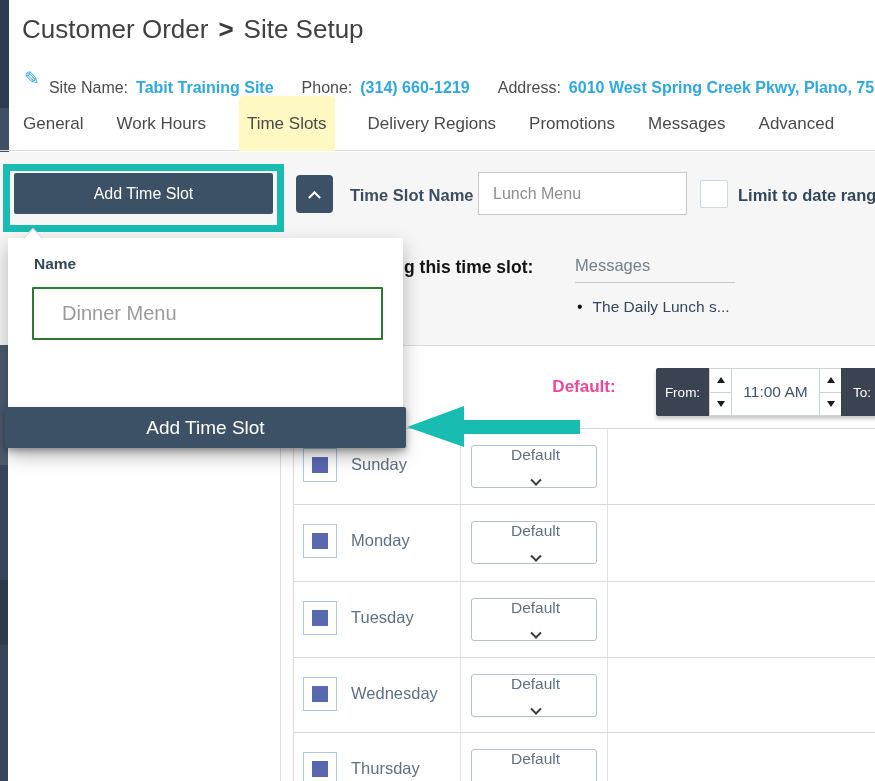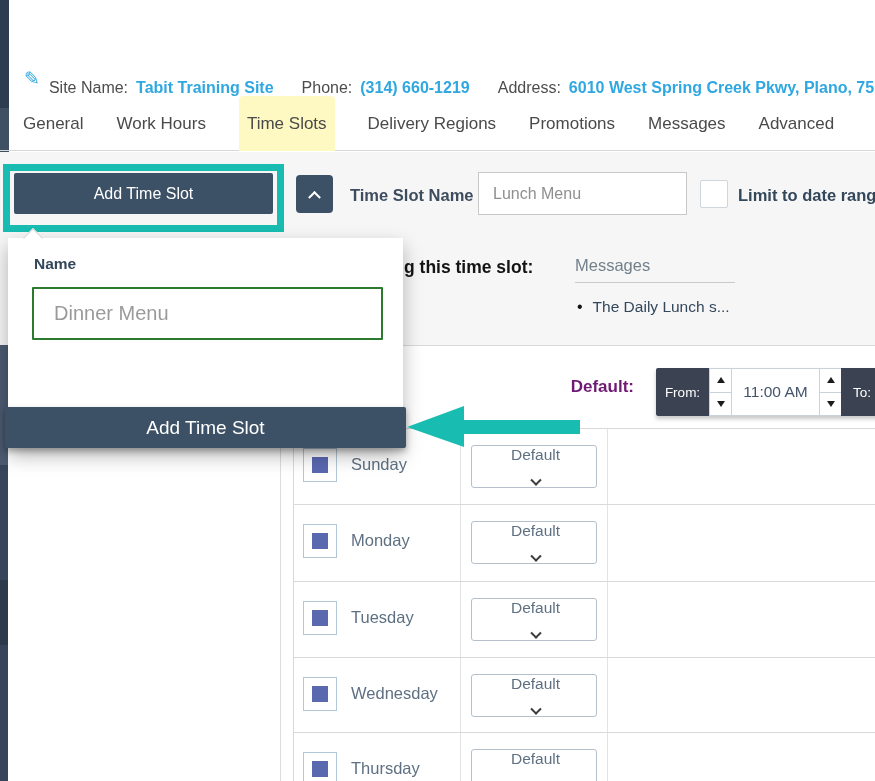--- a/index.html
+++ b/index.html
@@ -46,21 +46,21 @@
   .msg-bullet { position:absolute; left:577px; top:298px; font-size:15.5px; color:#33475b; z-index:2; }
   .msg-bullet .dot { color:#111; font-size:16px; margin-right:10px; }
 
   
   .left-panel { position:absolute; left:8px; top:345px; width:273px; height:436px; background:#fff; border-right:1px solid #ddd; z-index:1; }
 
   
   .slot-table { position:absolute; left:293px; top:345px; width:600px; height:436px; background:#fff; border-top:1px solid #d9d9d9; border-left:1px solid #d9d9d9; z-index:2; }
   .t-row { position:absolute; left:0; width:600px; border-bottom:1px solid #d9d9d9; }
   .default-row { top:0; height:83px; }
-  .default-label { position:absolute; left:240px; top:31px; width:100px; text-align:right; font-size:17px; font-weight:700; color:#701a75; }
+  .default-label { position:absolute; left:240px; top:31px; width:100px; text-align:center; font-size:17px; font-weight:700; color:#ec4899; }
   .day-row .cell1 { position:absolute; left:0; top:0; width:167px; height:100%; border-right:1px solid #e3e3e3; }
   .day-row .cell2 { position:absolute; left:167px; top:0; width:147px; height:100%; border-right:1px solid #e3e3e3; }
   .day-row .cell3 { position:absolute; left:314px; top:0; width:286px; height:100%; }
   .day-cb { position:absolute; left:9px; top:19px; width:34px; height:34px; background:#fff; border:1px solid #b4c7d6; cursor:pointer; }
   .day-cb .fill { position:absolute; left:8px; top:8px; width:16px; height:16px; background:#5a68b0; }
   .day-name { position:absolute; left:57px; top:26px; font-size:16.5px; color:#5e7082; white-space:nowrap; }
   .slot-select { position:absolute; left:10px; top:16px; width:126px; height:43px; background:#fff; border:1px solid #b6c0ca; border-radius:3px; display:flex; align-items:center; justify-content:space-between; padding:0 13px 0 16px; cursor:pointer; font-size:15.5px; color:#5e7082;flex-direction:column; }
   .sel-chev { width:8px; height:8px; border-right:2px solid #3c3c3c; border-bottom:2px solid #3c3c3c; transform:rotate(45deg) translate(-2px,-2px); }
 
   
@@ -78,40 +78,43 @@
 
   .tw-default { left:362px; top:22px; height:48px; }
   .tw-default .tw-from { width:53px; }
   .tw-default .tw-field { width:88px; }
   .tw-default .tw-to { width:63px; }
 
   
   .popup { position:absolute; left:8px; top:238px; width:395px; height:210px; background:#fff; box-shadow:0 8px 18px rgba(0,0,0,0.28); z-index:10; }
   .popup .caret { position:absolute; left:18px; top:-7px; width:14px; height:14px; background:#fff; transform:rotate(45deg); border-left:1px solid #d5d5d5; border-top:1px solid #d5d5d5; }
   .popup .name-label { position:absolute; left:26px; top:17px; font-size:15.5px; font-weight:700; color:#33475b; }
-  .popup .name-input { position:absolute; left:24px; top:49px; width:351px; height:53px; border:2px solid #2b7a2f; border-radius:1px; font-size:20px; color:#6f6f6f; padding-left:20px; font-family:"Liberation Sans",sans-serif; background:#fff; }
+  .popup .name-input { position:absolute; left:24px; top:49px; width:351px; height:53px; border:2px solid #2b7a2f; border-radius:1px; font-size:20px; color:#6f6f6f; padding-left:28px; font-family:"Liberation Sans",sans-serif; background:#fff; }
   .popup .name-input::placeholder { color:#9a9a9a; opacity:1; }
   .popup .submit { position:absolute; left:-3px; bottom:0; width:401px; height:41px; font-size:19px; border-radius:2px; box-shadow:0 3px 6px rgba(0,0,0,0.3); z-index:11; }
 
   
   .arrow { position:absolute; left:406px; top:404px; z-index:12; }
 </style>
 </head>
 <body>
 
 <div id="canvas">
 
   <div class="strip">
     <div class="band" style="top:0;height:108px;background:#2e3c4f;"></div>
     <div class="band" style="top:108px;height:44px;background:#3f4f64;"></div>
     <div class="band" style="top:345px;height:120px;background:#4c5b71;"></div>
     <div class="band" style="top:580px;height:65px;background:#2c3a4c;"></div>
     <div class="band" style="top:645px;height:65px;background:#41506 5;"></div>
   </div>
 
+  <div class="page-title">
+    <span>Customer Order</span><span class="sep">&gt;</span><span>Site Setup</span>
+  </div>
 
   <div class="site-row">
     <span class="pencil">✎</span>
     <span class="lbl">Site Name:</span>
     <a class="lnk" href="#">Tabit Training Site</a>
     <span class="gap28"></span>
     <span class="lbl">Phone:</span>
     <a class="lnk" href="#">(314) 660-1219</a>
     <span class="gap28"></span>
     <span class="lbl">Address:</span>

